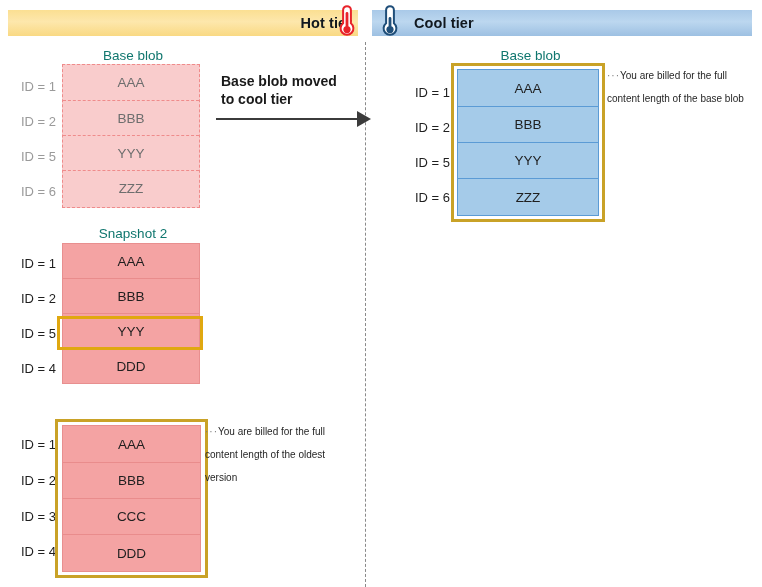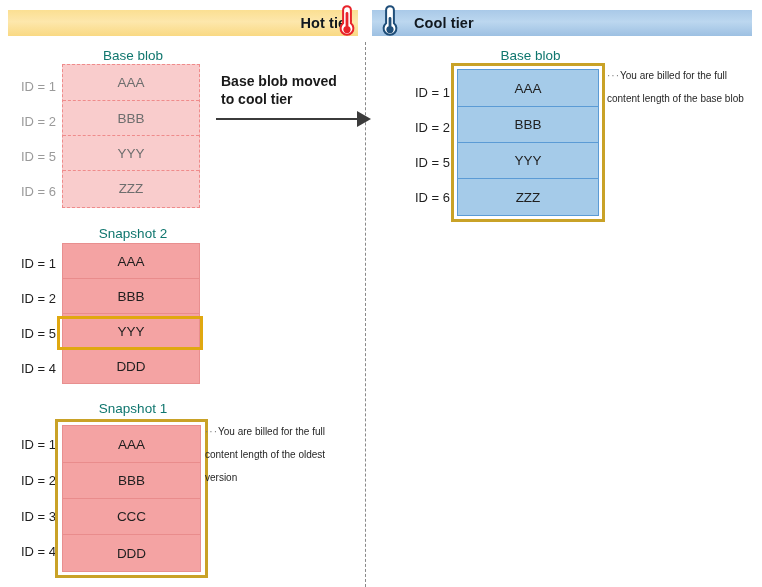--- a/index.html
+++ b/index.html
@@ -142,21 +142,20 @@
 
   <div class="tbl pink" style="left:62px;top:243px;width:138px;height:141px;">
     <div class="cell" style="height:35px;">AAA</div>
     <div class="cell" style="height:35px;">BBB</div>
     <div class="cell" style="height:35px;">YYY</div>
     <div class="cell" style="height:34px;">DDD</div>
   </div>
   <div class="gold-row" style="left:57px;top:316px;width:146px;height:34px;"></div>
 
 
-  <div class="caption" style="left:63px;top:401px;width:140px;">Snapshot 1</div>
 
   <div class="idlab on" style="left:4px;top:437px;width:52px;">ID = 1</div>
   <div class="idlab on" style="left:4px;top:473px;width:52px;">ID = 2</div>
   <div class="idlab on" style="left:4px;top:509px;width:52px;">ID = 3</div>
   <div class="idlab on" style="left:4px;top:544px;width:52px;">ID = 4</div>
 
   <div class="gold-frame" style="left:55px;top:419px;width:153px;height:159px;"></div>
   <div class="tbl pink" style="left:62px;top:425px;width:139px;height:147px;">
     <div class="cell" style="height:37px;">AAA</div>
     <div class="cell" style="height:36px;">BBB</div>

